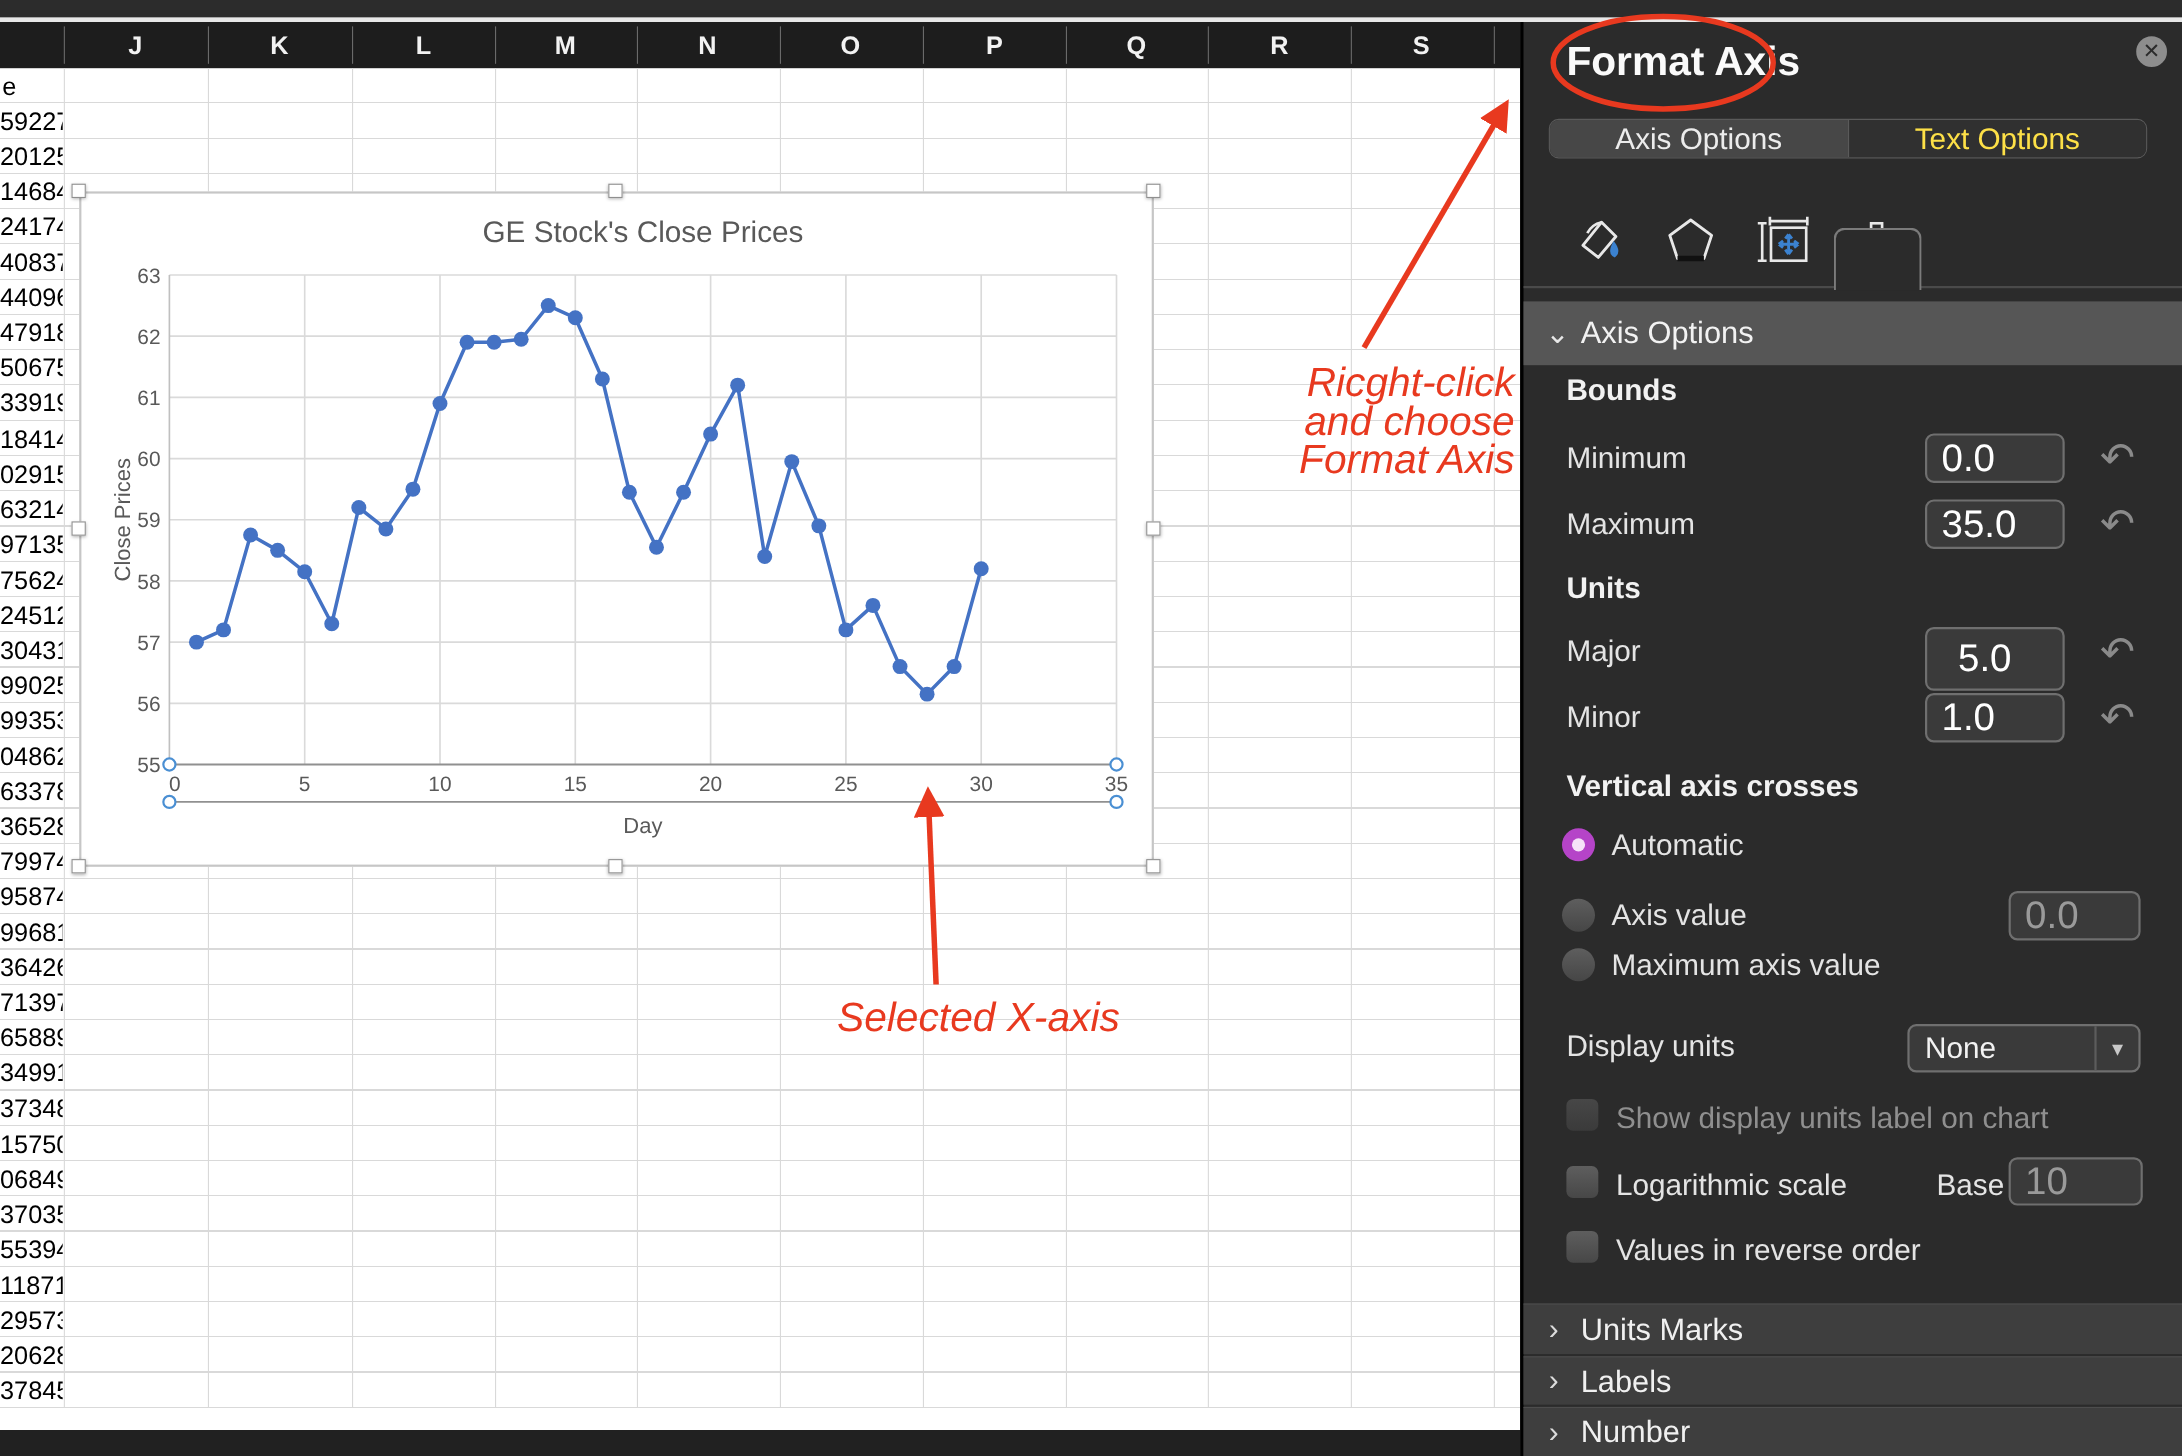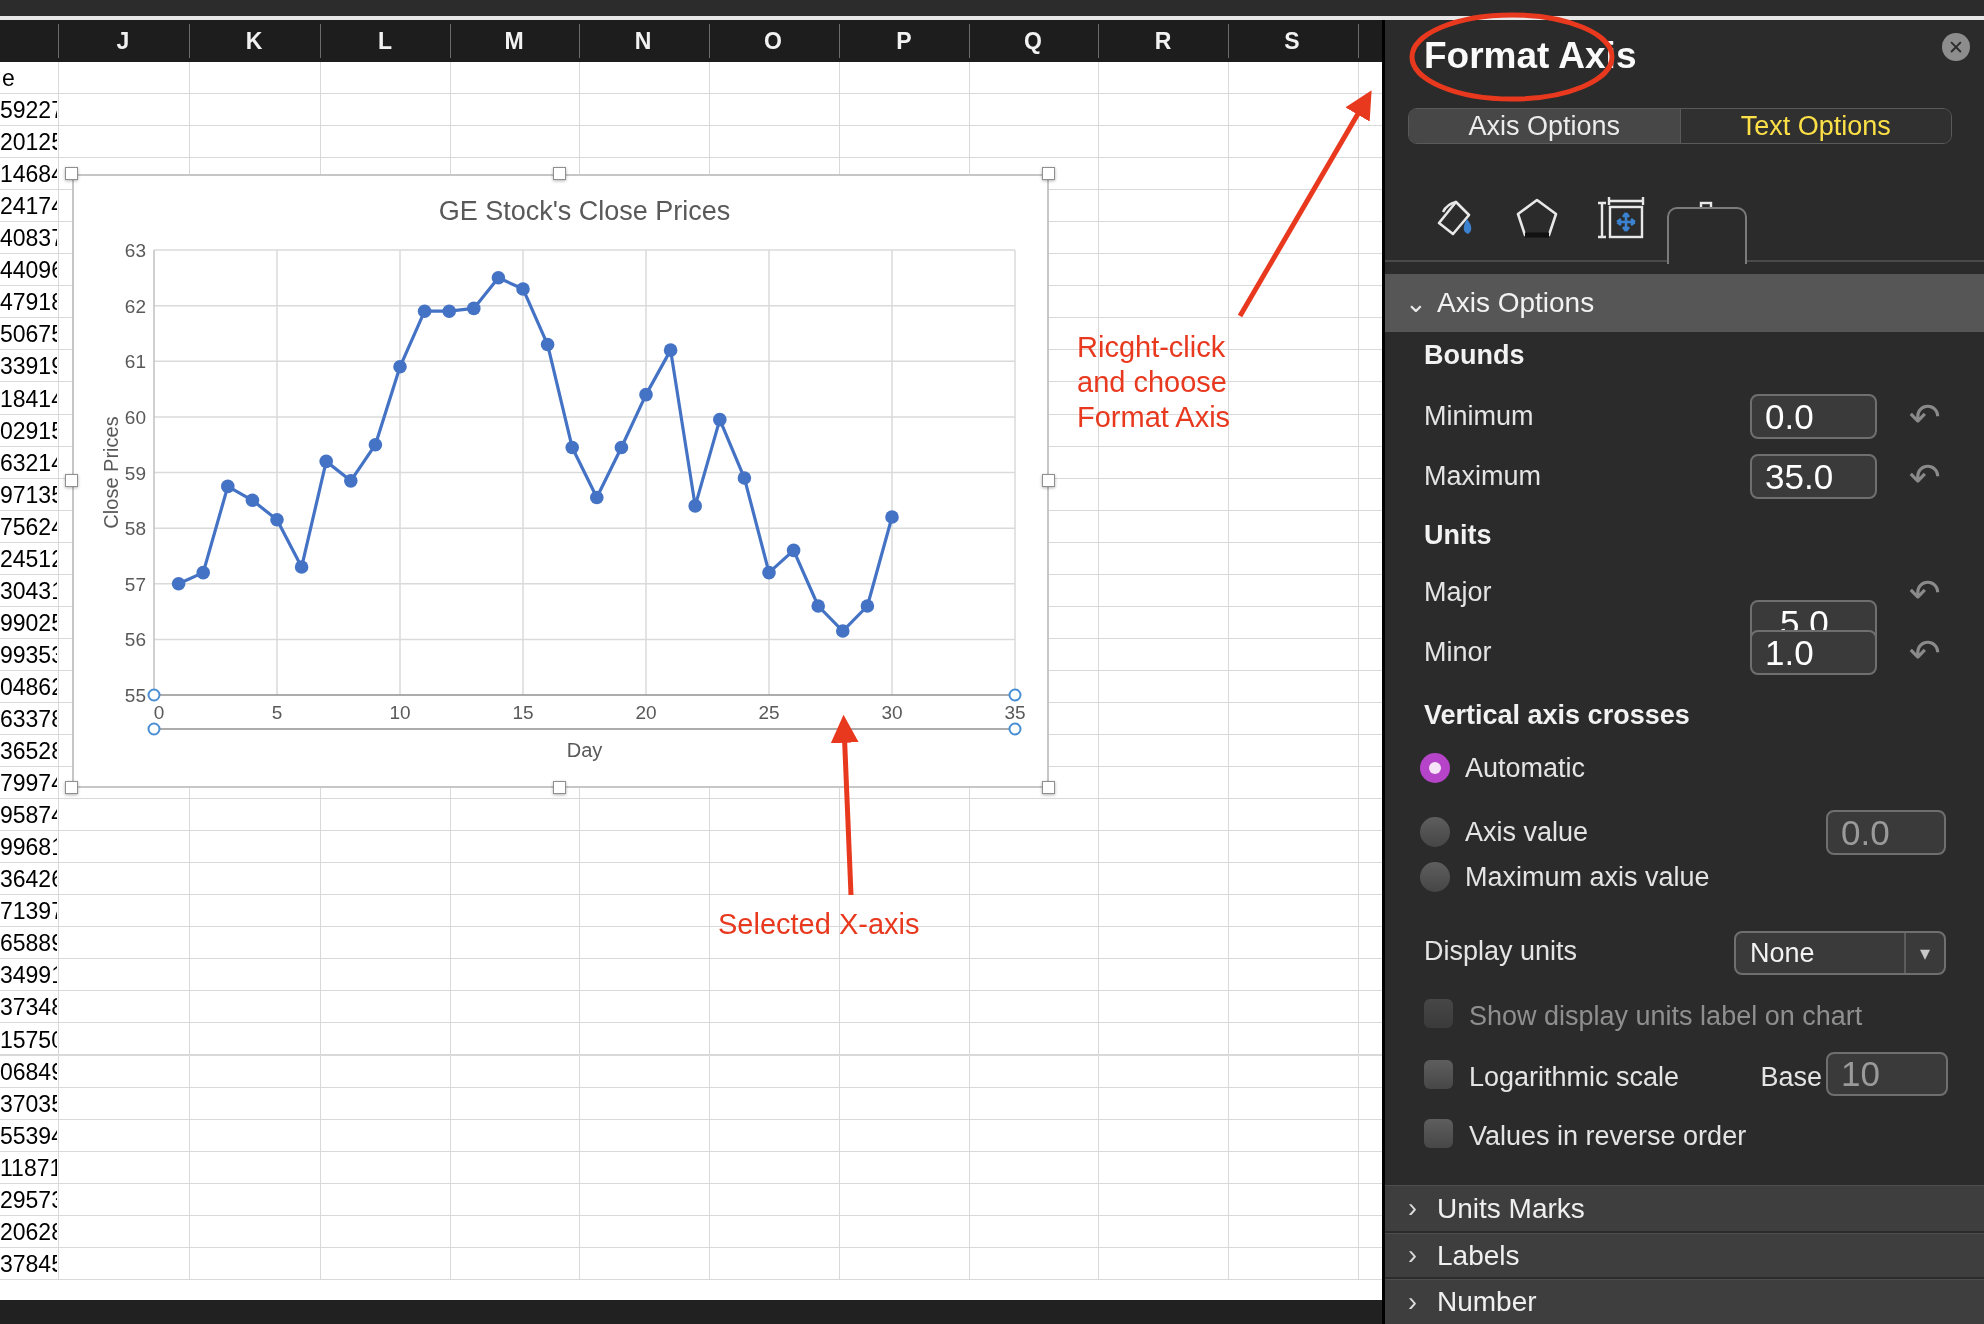--- a/index.html
+++ b/index.html
@@ -27,22 +27,22 @@
   #statusbar{left:0;top:1280px;width:1382px;height:44px;background:#212121;}
 
   
   #chartbox{left:72px;top:154px;width:977px;height:614px;background:#fff;
             border:2px solid #c6c6c6;}
   .handle{position:absolute;width:13px;height:13px;background:#fff;border:1px solid #8f8f8f;
           box-shadow:0 1px 3px rgba(0,0,0,.3);z-index:6;}
 
   
   #annosvg{left:0;top:0;width:1984px;height:1324px;z-index:50;pointer-events:none;}
-  .redtext{position:absolute;z-index:51;color:#e8391f;font-size:29px;line-height:35px;
-           text-align:left;white-space:pre-line;pointer-events:none;}
+  .redtext{position:absolute;z-index:51;color:#e8391f;font-size:37px;line-height:35px;
+           text-align:right;white-space:pre-line;pointer-events:none;font-style:italic;}
 
   
   #panel{left:1382px;top:20px;width:602px;height:1304px;background:#2b2b2b;
          border-left:3px solid #000;color:#e8e8e8;}
   #panel .abs{position:absolute;}
   .ptitle{left:39px;top:15px;font-size:37px;font-weight:bold;color:#fafafa;}
   .pclose{left:557px;top:13px;width:28px;height:28px;border-radius:50%;background:#8d8d8d;
           color:#2b2b2b;font-size:19px;font-weight:bold;display:flex;align-items:center;justify-content:center;}
   .tabwrap{left:23px;top:88px;width:544px;height:36px;border-radius:9px;overflow:hidden;
            border:1px solid #5a5a5a;display:flex;}
@@ -308,21 +308,21 @@
     <div class="abs blabel" style="top:320px;">Bounds</div>
     <div class="abs plabel" style="top:381px;">Minimum</div>
     <div class="abs pinput" style="left:365px;top:374px;width:127px;height:45px;">0.0</div>
     <div class="abs undo" style="left:520px;top:377px;">↶</div>
     <div class="abs plabel" style="top:441px;">Maximum</div>
     <div class="abs pinput" style="left:365px;top:434px;width:127px;height:45px;">35.0</div>
     <div class="abs undo" style="left:520px;top:437px;">↶</div>
 
     <div class="abs blabel" style="top:500px;">Units</div>
     <div class="abs plabel" style="top:557px;">Major</div>
-    <div class="abs pinput" style="left:365px;top:580px;width:127px;height:45px;padding-left:28px;">5.0</div>
+    <div class="abs pinput" style="left:365px;top:550px;width:127px;height:58px;padding-left:28px;">5.0</div>
     <div class="abs undo" style="left:520px;top:553px;">↶</div>
     <div class="abs plabel" style="top:617px;">Minor</div>
     <div class="abs pinput" style="left:365px;top:610px;width:127px;height:45px;">1.0</div>
     <div class="abs undo" style="left:520px;top:613px;">↶</div>
 
     <div class="abs blabel" style="top:680px;">Vertical axis crosses</div>
     <div class="abs radio on" id="radio0" style="left:35px;top:733px;"></div>
     <div class="abs rlabel" style="top:733px;">Automatic</div>
     <div class="abs radio" id="radio1" style="left:35px;top:797px;"></div>
     <div class="abs rlabel" style="top:797px;">Axis value</div>

